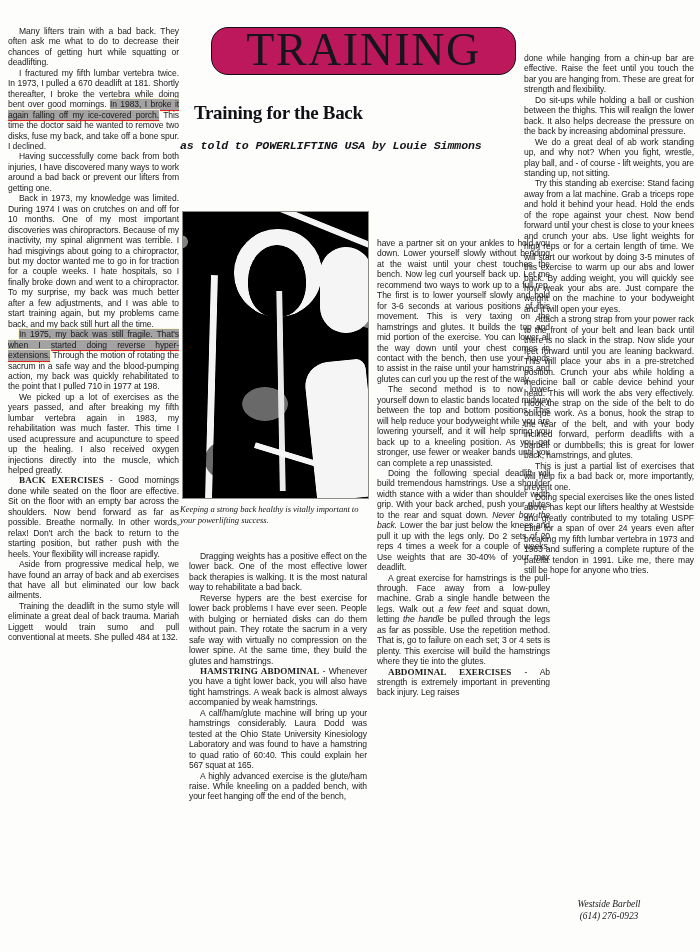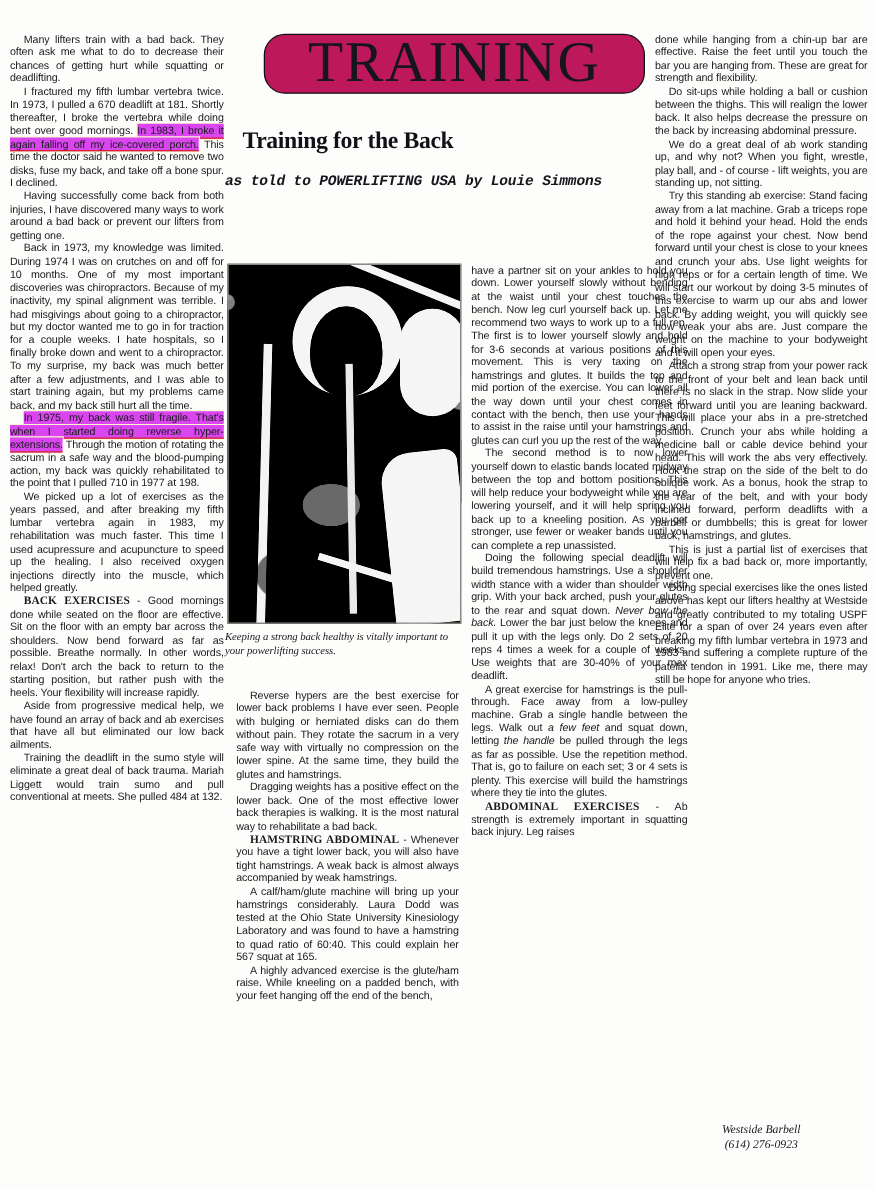--- a/index.html
+++ b/index.html
@@ -24,32 +24,32 @@
     font-size: 8.55px;
     line-height: 10.45px;
     text-align: justify;
     color: #1a1a1d;
     letter-spacing: -0.08px;
   }
   .col p {
     margin: 0;
     text-indent: 11px;
   }
-  .col p.noind { text-indent: 0; }
+  .col p.noind { text-indent: 0; margin-top: 27px; }
 
   .runhead {
     font-weight: bold;
     font-family: "Liberation Serif", serif;
     font-size: 9.1px;
     letter-spacing: 0.1px;
   }
 
   
   .hl {
-    background: #d946ef;
+    background: #a3a3a3;
     box-shadow: 0 0 0 1px #fbf6cf;
   }
   .ul {
     border-bottom: 1.4px solid #d8222a;
     padding-bottom: 0.5px;
   }
 
   
   .training-box {
     position: absolute;
@@ -287,33 +287,33 @@
     <p>Having successfully come back from both injuries, I have discovered many ways to work around a bad back or prevent our lifters from getting one.</p>
     <p>Back in 1973, my knowledge was limited. During 1974 I was on crutches on and off for 10 months. One of my most important discoveries was chiropractors. Because of my inactivity, my spinal alignment was terrible. I had misgivings about going to a chiropractor, but my doctor wanted me to go in for traction for a couple weeks. I hate hospitals, so I finally broke down and went to a chiropractor. To my surprise, my back was much better after a few adjustments, and I was able to start training again, but my problems came back, and my back still hurt all the time.</p>
     <p><span class="hl ul">In 1975, my back was still fragile. That's when I started doing reverse hyper-extensions.</span><span> Through the motion of rotating the sacrum in a safe way and the blood-pumping action, my back was quickly rehabilitated to the point that I pulled 710 in 1977 at 198.</span></p>
     <p>We picked up a lot of exercises as the years passed, and after breaking my fifth lumbar vertebra again in 1983, my rehabilitation was much faster. This time I used acupressure and acupuncture to speed up the healing. I also received oxygen injections directly into the muscle, which helped greatly.</p>
     <p><span class="runhead">BACK EXERCISES</span><span> - Good mornings done while seated on the floor are effective. Sit on the floor with an empty bar across the shoulders. Now bend forward as far as possible. Breathe normally. In other words, relax! Don't arch the back to return to the starting position, but rather push with the heels. Your flexibility will increase rapidly.</span></p>
     <p>Aside from progressive medical help, we have found an array of back and ab exercises that have all but eliminated our low back ailments.</p>
     <p>Training the deadlift in the sumo style will eliminate a great deal of back trauma. Mariah Liggett would train sumo and pull conventional at meets. She pulled 484 at 132.</p>
   </div>
 
   <div class="col" style="left:189px; top:551px; width:178px;">
+    <p>Dragging weights has a positive effect on the lower back. One of the most effective lower back therapies is walking. It is the most natural way to rehabilitate a bad back.</p>
     <p>Reverse hypers are the best exercise for lower back problems I have ever seen. People with bulging or herniated disks can do them without pain. They rotate the sacrum in a very safe way with virtually no compression on the lower spine. At the same time, they build the glutes and hamstrings.</p>
-    <p>Dragging weights has a positive effect on the lower back. One of the most effective lower back therapies is walking. It is the most natural way to rehabilitate a bad back.</p>
     <p><span class="runhead">HAMSTRING ABDOMINAL</span><span> - Whenever you have a tight lower back, you will also have tight hamstrings. A weak back is almost always accompanied by weak hamstrings.</span></p>
     <p>A calf/ham/glute machine will bring up your hamstrings considerably. Laura Dodd was tested at the Ohio State University Kinesiology Laboratory and was found to have a hamstring to quad ratio of 60:40. This could explain her 567 squat at 165.</p>
     <p>A highly advanced exercise is the glute/ham raise. While kneeling on a padded bench, with your feet hanging off the end of the bench,</p>
   </div>
 
   <div class="col" style="left:377px; top:211px; width:173px;">
     <p class="noind">have a partner sit on your ankles to hold you down. Lower yourself slowly without bending at the waist until your chest touches the bench. Now leg curl yourself back up. Let me recommend two ways to work up to a full rep. The first is to lower yourself slowly and hold for 3-6 seconds at various positions of this movement. This is very taxing on the hamstrings and glutes. It builds the top and mid portion of the exercise. You can lower all the way down until your chest comes in contact with the bench, then use your hands to assist in the raise until your hamstrings and glutes can curl you up the rest of the way.</p>
     <p>The second method is to now lower yourself down to elastic bands located midway between the top and bottom positions. This will help reduce your bodyweight while you are lowering yourself, and it will help spring you back up to a kneeling position. As you get stronger, use fewer or weaker bands until you can complete a rep unassisted.</p>
     <p><span>Doing the following special deadlift will build tremendous hamstrings. Use a shoulder width stance with a wider than shoulder width grip. With your back arched, push your glutes to the rear and squat down. </span><i>Never bow the back.</i><span> Lower the bar just below the knees and pull it up with the legs only. Do 2 sets of 20 reps 4 times a week for a couple of weeks. Use weights that are 30-40% of your max deadlift.</span></p>
     <p><span>A great exercise for hamstrings is the pull-through. Face away from a low-pulley machine. Grab a single handle between the legs. Walk out </span><i>a few feet</i><span> and squat down, letting </span><i>the handle</i><span> be pulled through the legs as far as possible. Use the repetition method. That is, go to failure on each set; 3 or 4 sets is plenty. This exercise will build the hamstrings where they tie into the glutes.</span></p>
-    <p><span class="runhead">ABDOMINAL EXERCISES</span><span> - Ab strength is extremely important in squatting back injury. Leg raises</span></p>
+    <p><span class="runhead">ABDOMINAL EXERCISES</span><span> - Ab strength is extremely important in preventing back injury. Leg raises</span></p>
   </div>
 
   <div class="col" style="left:524px; top:26px; width:170px;">
     <p class="noind">done while hanging from a chin-up bar are effective. Raise the feet until you touch the bar you are hanging from. These are great for strength and flexibility.</p>
     <p>Do sit-ups while holding a ball or cushion between the thighs. This will realign the lower back. It also helps decrease the pressure on the back by increasing abdominal pressure.</p>
     <p>We do a great deal of ab work standing up, and why not? When you fight, wrestle, play ball, and - of course - lift weights, you are standing up, not sitting.</p>
     <p>Try this standing ab exercise: Stand facing away from a lat machine. Grab a triceps rope and hold it behind your head. Hold the ends of the rope against your chest. Now bend forward until your chest is close to your knees and crunch your abs. Use light weights for high reps or for a certain length of time. We will start our workout by doing 3-5 minutes of this exercise to warm up our abs and lower back. By adding weight, you will quickly see how weak your abs are. Just compare the weight on the machine to your bodyweight and it will open your eyes.</p>
     <p>Attach a strong strap from your power rack to the front of your belt and lean back until there is no slack in the strap. Now slide your feet forward until you are leaning backward. This will place your abs in a pre-stretched position. Crunch your abs while holding a medicine ball or cable device behind your head. This will work the abs very effectively. Hook the strap on the side of the belt to do oblique work. As a bonus, hook the strap to the rear of the belt, and with your body inclined forward, perform deadlifts with a barbell or dumbbells; this is great for lower back, hamstrings, and glutes.</p>
     <p>This is just a partial list of exercises that will help fix a bad back or, more importantly, prevent one.</p>
     <p>Doing special exercises like the ones listed above has kept our lifters healthy at Westside and greatly contributed to my totaling USPF Elite for a span of over 24 years even after breaking my fifth lumbar vertebra in 1973 and 1983 and suffering a complete rupture of the patella tendon in 1991. Like me, there may still be hope for anyone who tries.</p>

